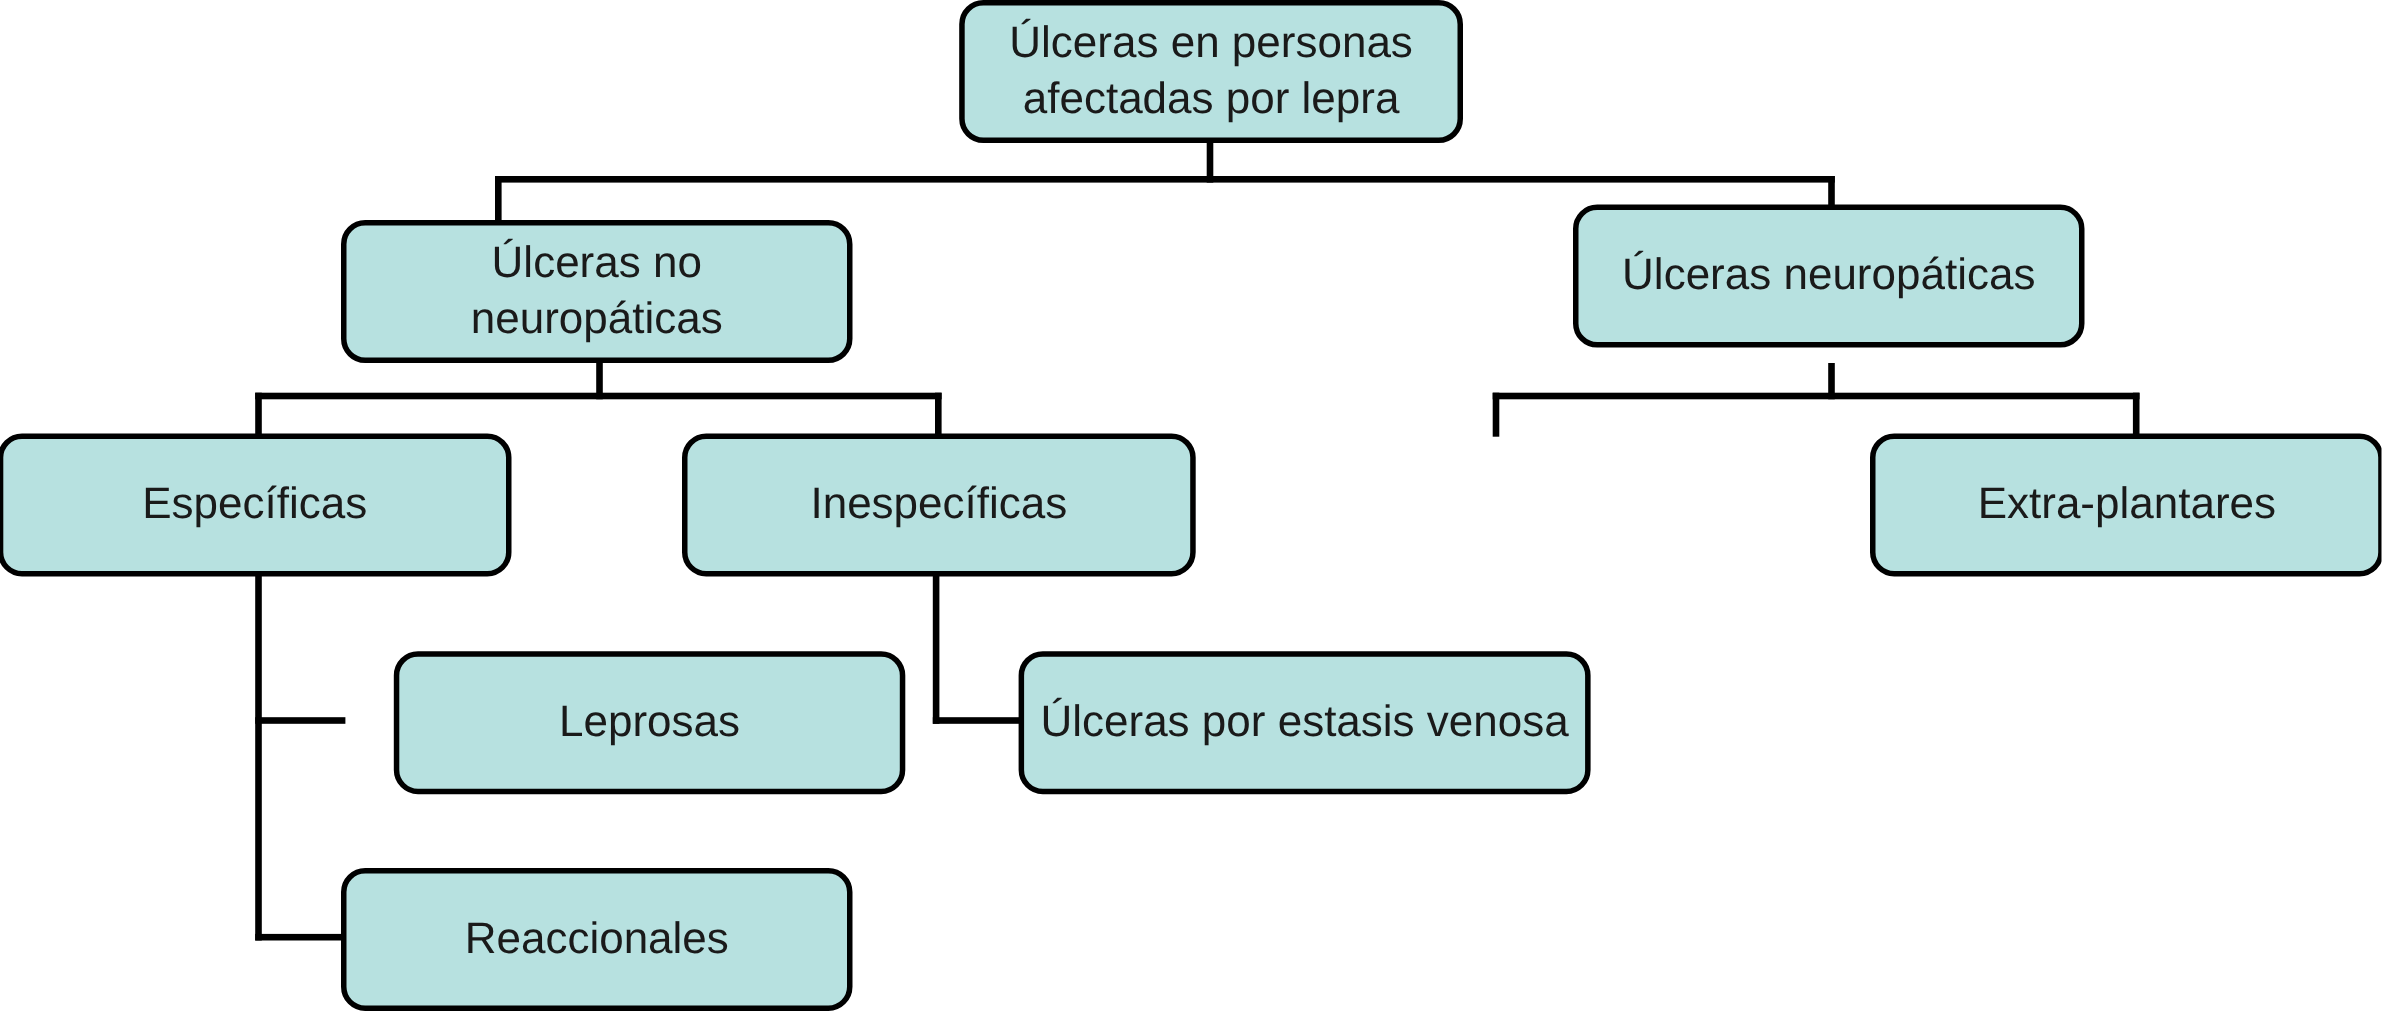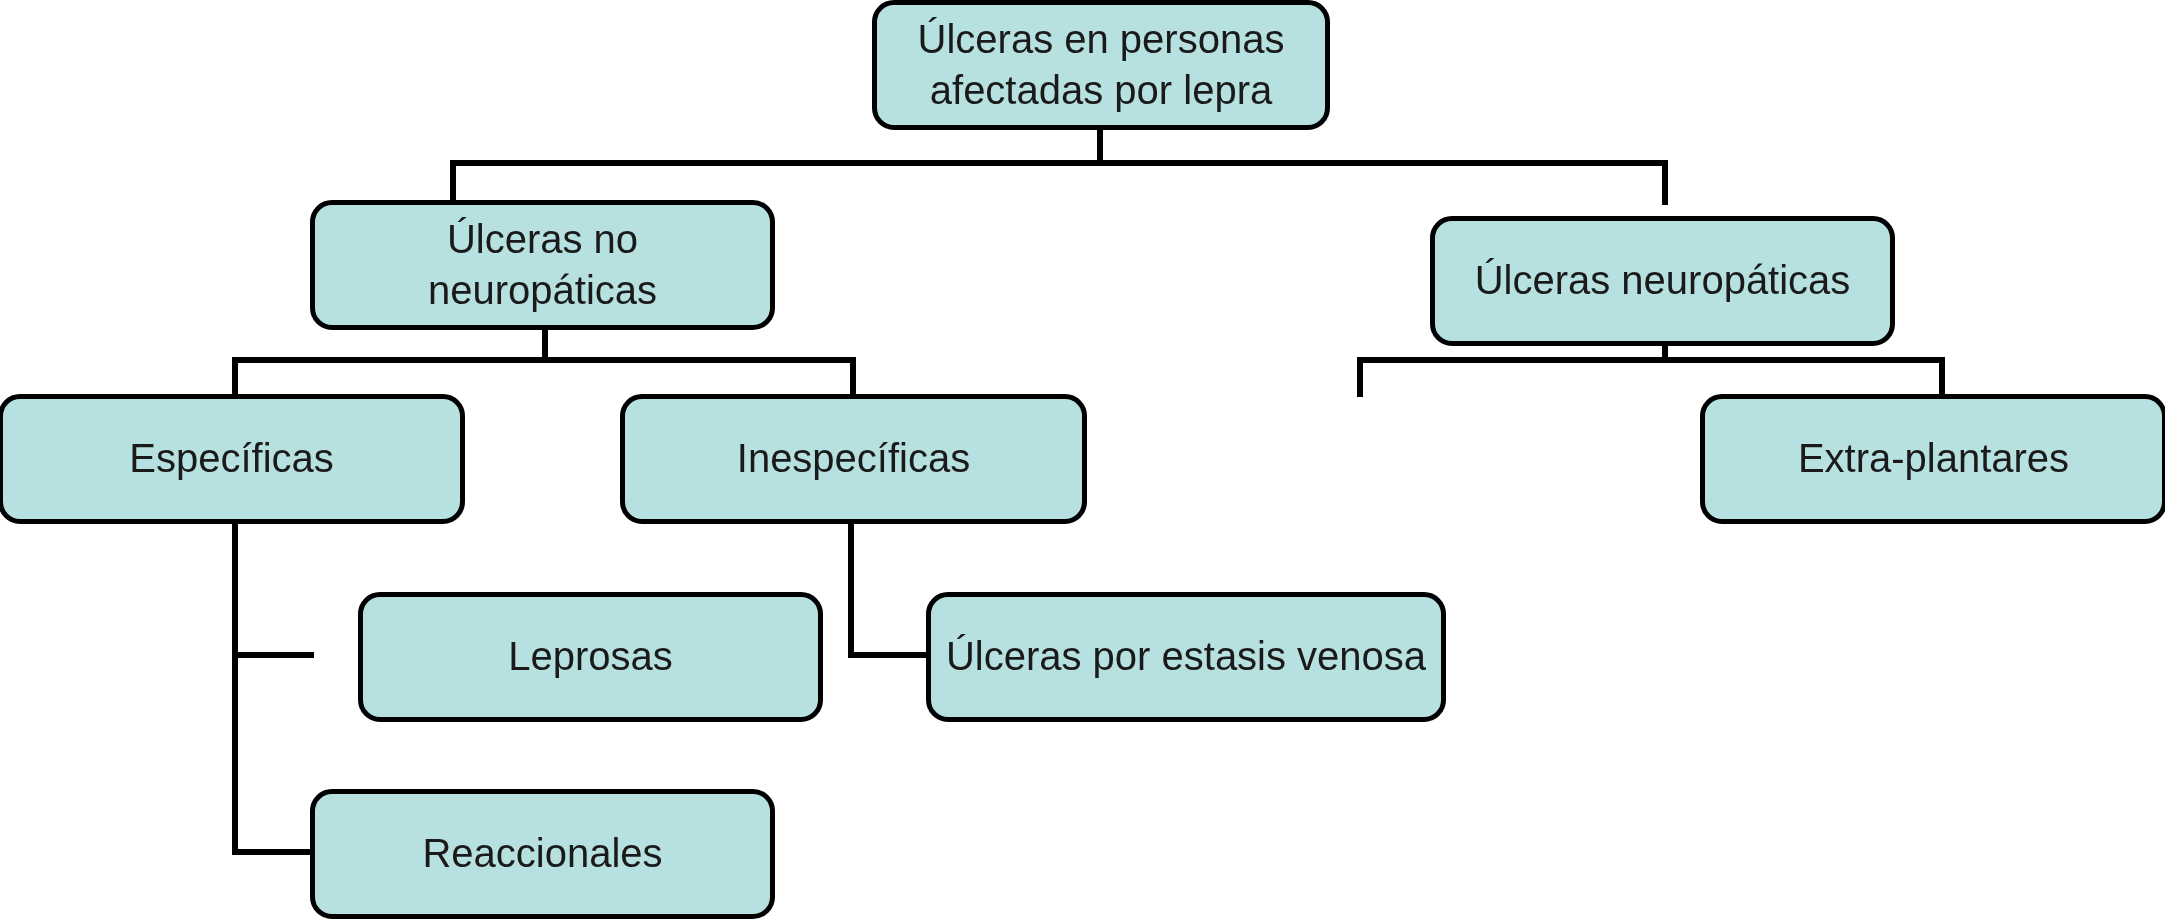--- a/index.html
+++ b/index.html
@@ -73,21 +73,21 @@
 
   <div class="node" style="left:872px; top:0px; width:458px; height:130px;">
     <span class="node-label">Úlceras en personas
 afectadas por lepra</span>
   </div>
 
   <div class="node" style="left:310px; top:200px; width:465px; height:130px;">
     <span class="node-label">Úlceras no neuropáticas</span>
   </div>
 
-  <div class="node" style="left:1430px; top:216px; width:465px; height:130px;">
+  <div class="node" style="left:1430px; top:186px; width:465px; height:130px;">
     <span class="node-label">Úlceras neuropáticas</span>
   </div>
 
   <div class="node" style="left:-2px; top:394px; width:467px; height:130px;">
     <span class="node-label">Específicas</span>
   </div>
 
   <div class="node" style="left:620px; top:394px; width:467px; height:130px;align-items:center;">
     <span class="node-label">Inespecíficas</span>
   </div>

